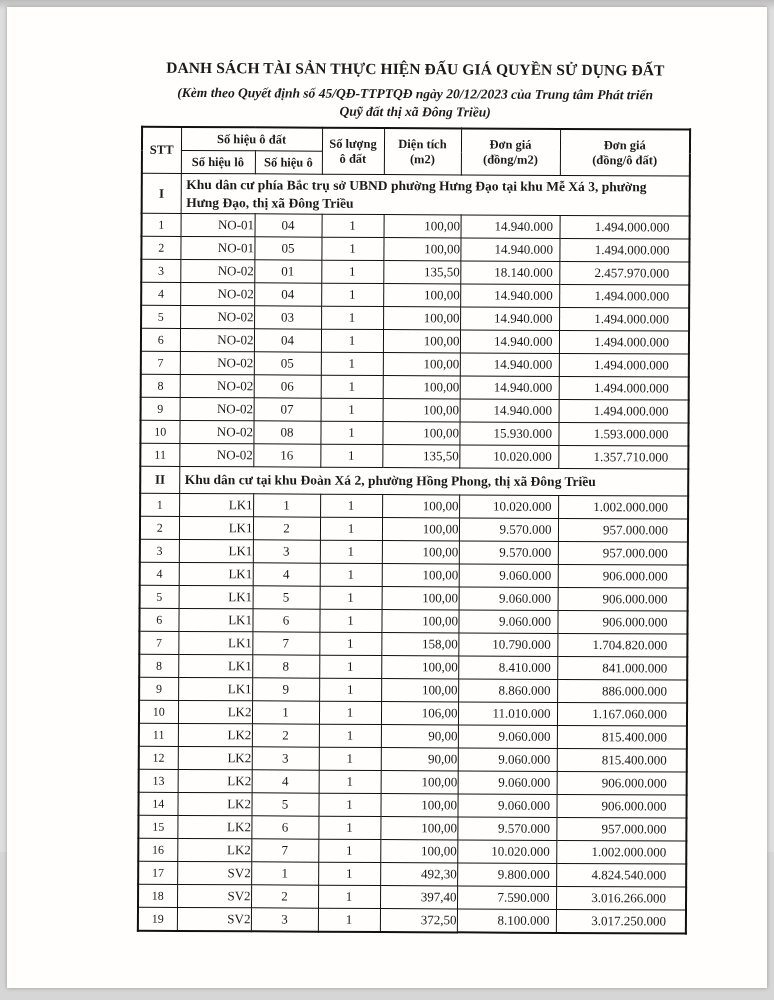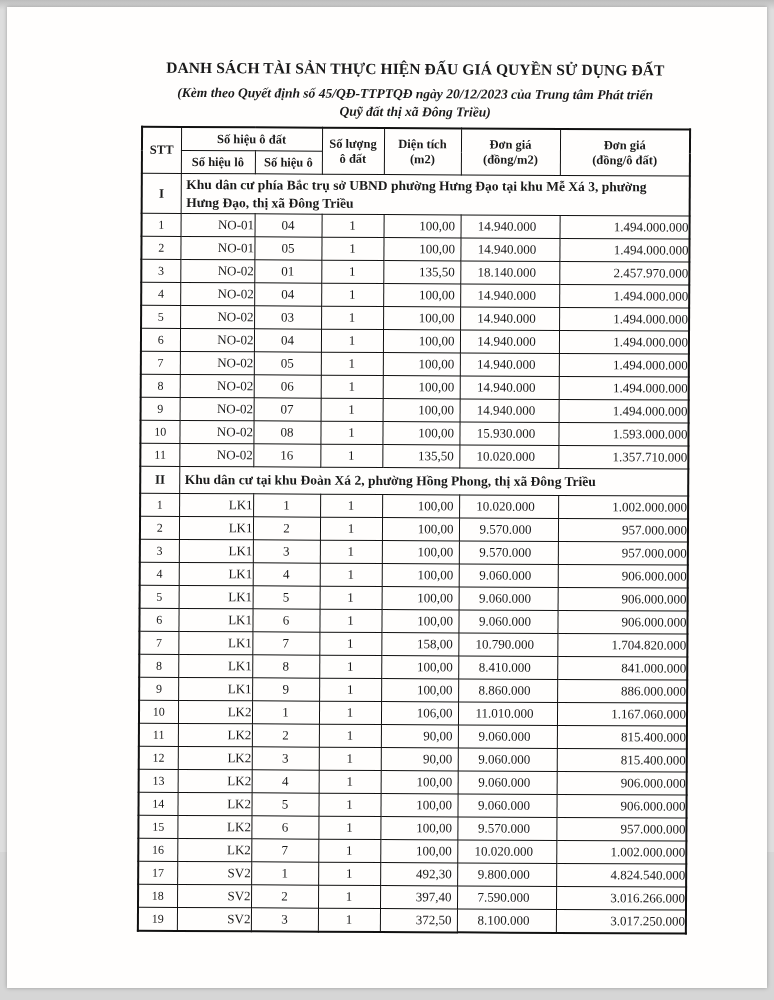--- a/index.html
+++ b/index.html
@@ -83,23 +83,23 @@
     height: 22px;
     font-size: 13px;
     line-height: 22px;
     padding: 0;
     vertical-align: middle;
   }
   td.c-stt  { text-align: center; font-size: 12px; }
   td.c-lot  { text-align: right; }
   td.c-plot { text-align: center; }
   td.c-qty  { text-align: center; }
-  td.c-area { text-align: right; padding-right: 5px; }
-  td.c-pm2  { text-align: center; padding-right: 6px; }
-  td.c-ptotal { text-align: right; padding-right: 0; margin-top: 12px; }
+  td.c-area { text-align: right; }
+  td.c-pm2  { text-align: right; padding-right: 6px; }
+  td.c-ptotal { text-align: right; padding-right: 19px; margin-top: 12px; }
   td.sec-no {
     text-align: center;
     font-weight: bold;
     font-size: 13px;
   }
   td.sec-title {
     font-weight: bold;
     font-size: 13.5px;
     text-align: left;
     line-height: 17.5px;

